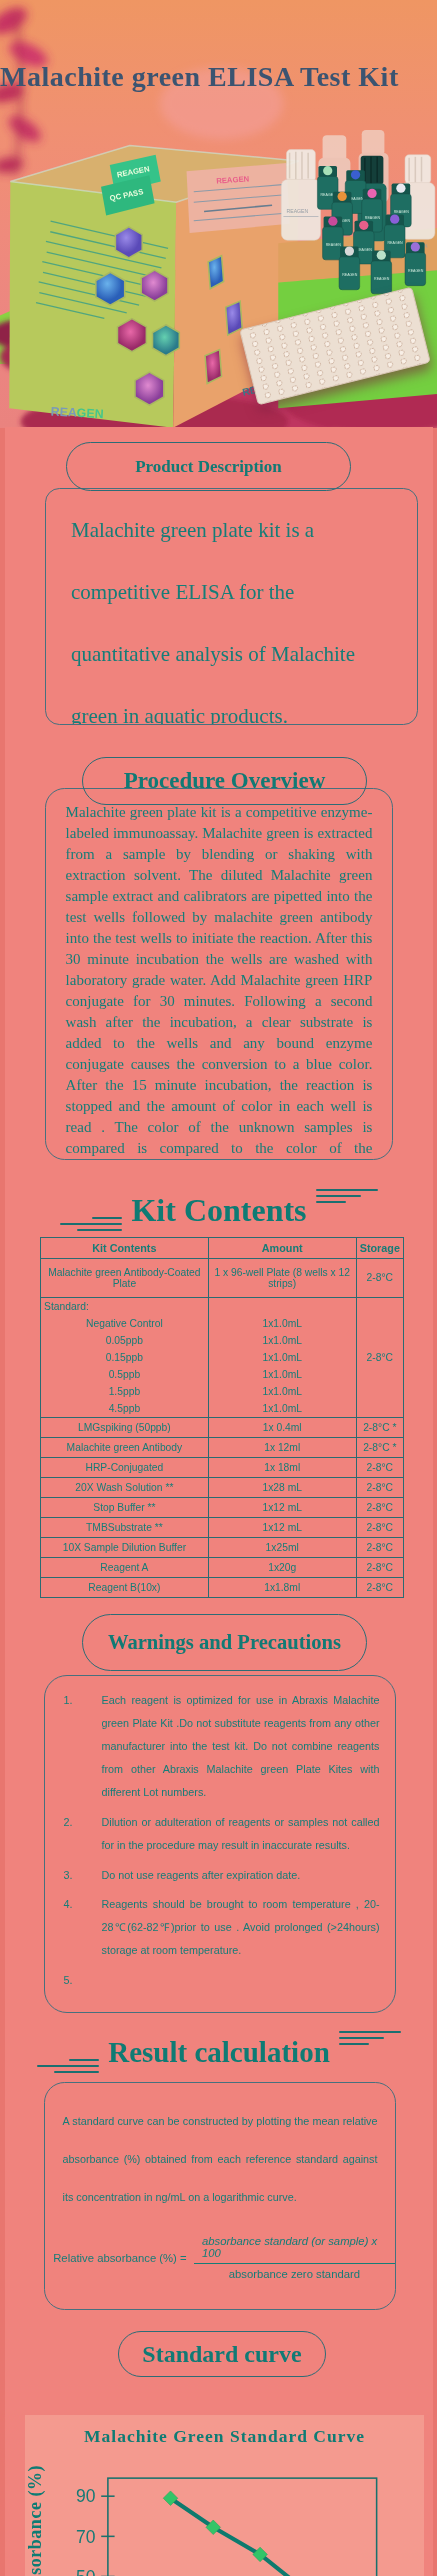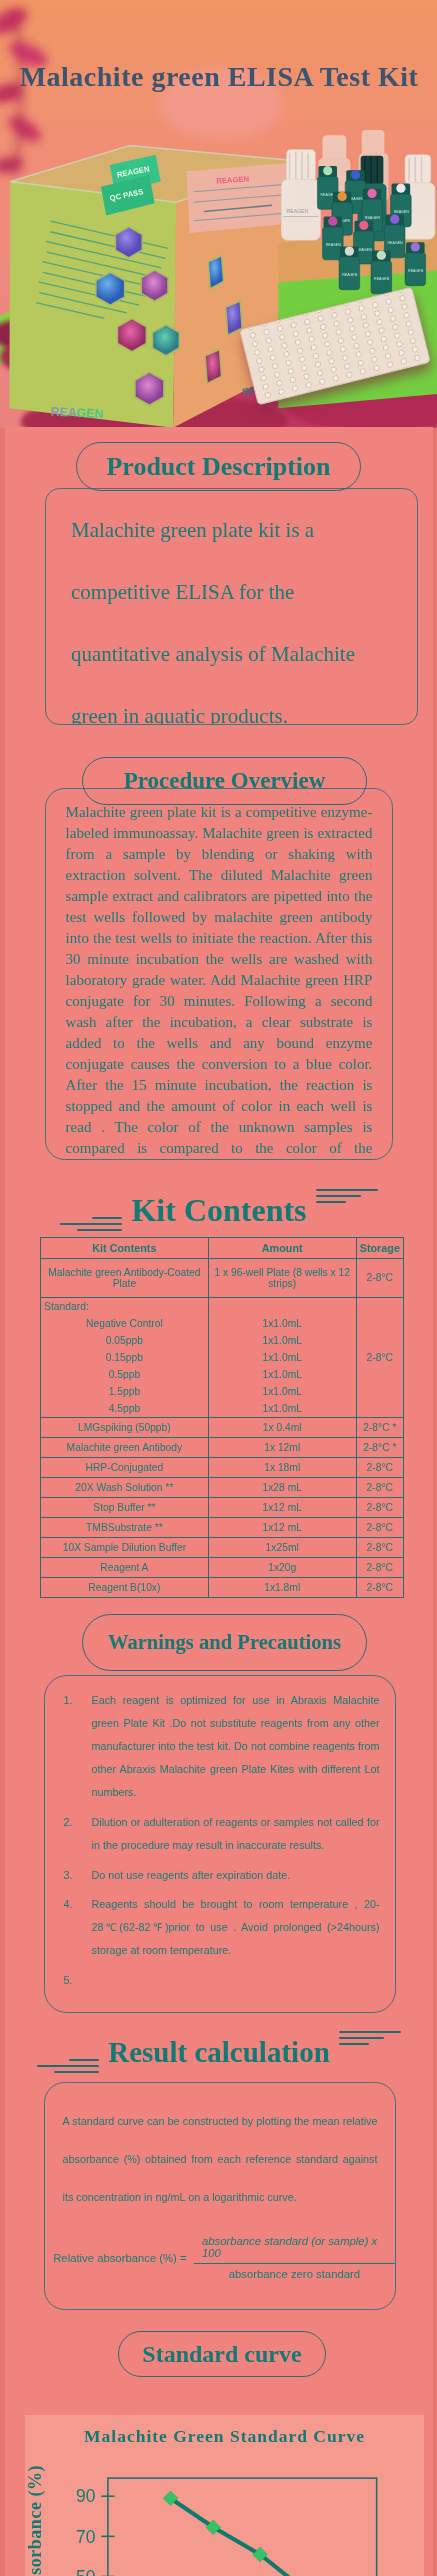--- a/index.html
+++ b/index.html
@@ -2,21 +2,21 @@
 <html style="font-size:8.2px"><head>
 <meta charset="utf-8">
 <style>
   html,body{margin:0;padding:0;background:#b8625e;}
   .page{position:relative;width:438px;height:2766px;margin:0 auto;background:#e8766f;overflow:hidden;
         font-family:"Liberation Sans",sans-serif;}
   
   .hero{position:absolute;left:0;top:0;width:438px;height:428px;
         background:linear-gradient(180deg,#ef9663 0%,#f09072 30%,#ef8a7c 55%,#ec8681 75%,#ea837f 100%);}
   .hero svg{position:absolute;left:0;top:0;}
-  .page-title{position:absolute;left:0;top:61px;width:100%;margin:0;text-align:center;
+  .page-title{position:absolute;left:0;top:61px;width:100%;margin:0;
         font-family:"Liberation Serif",serif;font-weight:bold;font-size:28px;letter-spacing:0.5px;
         color:#3b5471;z-index:5;}
   .microplate{position:absolute;left:246px;top:307px;width:176px;height:76px;z-index:3;
         background-color:#ecdfd2;border-radius:4.6px;border:1.5px solid #d9c6b6;
         box-shadow:0 7.2px 11.3px rgba(125,31,64,.55);transform:rotate(-14deg);
         background-image:radial-gradient(circle at 6.7px 4.6px,#f8efe6 0 2.1px,#cfb6a4 2.3px 2.8px,rgba(0,0,0,0) 3.1px);
         background-size:14px 8.8px;background-position:4.1px 3.1px;}
   
   .panel{position:absolute;left:5.2px;top:427px;width:428px;height:2305px;background:#f0837d;}
   .pill{position:absolute;border:1.5px solid #2c6c76;border-radius:36px;display:flex;align-items:center;justify-content:center;
@@ -36,21 +36,21 @@
   table.kit{position:absolute;left:40px;top:1237px;width:364px;border-collapse:collapse;z-index:2;
         color:#157d78;font-size:10.3px;}
   table.kit td,table.kit th{border:1.3px solid #2a6b72;text-align:center;vertical-align:middle;padding:1px 3.1px;}
   table.kit th{font-size:10.8px;height:17.5px;font-weight:bold;}
   .cell-sub{height:17px;line-height:17px;}
   .cell-group{height:17.5px;line-height:17.5px;text-align:left;}
   
   .warn-list{margin:0;padding:13.4px 15.5px 0 11.3px;}
   .warn-item{display:flex;margin-bottom:6.7px;font-size:10.8px;line-height:23px;color:#157d78;}
   .warn-item .num{width:28px;flex:none;text-align:left;padding-left:7.2px;}
-  .warn-item .txt{flex:1;text-align:justify;}
+  .warn-item .txt{flex:1;text-align:justify;margin-left:10px;}
   
   .result-par{padding:18.5px 17.5px 0 17.5px;font-size:10.8px;line-height:38px;text-align:justify;}
   .formula{display:flex;align-items:center;margin:18.5px 0 0 8.2px;font-size:11.3px;color:#157d78;}
   .formula .lhs{margin-right:7.2px;white-space:nowrap;}
   .frac{display:inline-flex;flex-direction:column;align-items:center;}
   .frac .top{padding:1px 8.2px 4.1px 8.2px;border-bottom:1.3px solid #157d78;font-style:italic;}
   .frac .bot{padding:4.1px 8.2px 1px 8.2px;}
   
   .chart-panel{position:absolute;left:25px;top:2415px;width:399px;height:308px;background:#f49a8f;z-index:2;}
   .chart-title{position:absolute;left:0;top:11.3px;width:100%;text-align:center;
@@ -276,21 +276,21 @@
           </g>
         </g>
     </svg>
 
     <div class="microplate"></div>
     <h1 class="page-title">Malachite green ELISA Test Kit</h1>
   </section>
 
   <div class="panel"></div>
 
-  <div class="pill" style="left:76px;top:442px;width:283px;height:47px;font-size:26px;">
+  <div class="pill" style="left:66px;top:442px;width:283px;height:47px;font-size:17px;">
     <span>Product Description</span>
   </div>
   <div class="tbox" style="left:45px;top:488px;width:346px;height:225px;padding:10.3px 0 0 25px;border-radius:14.4px;">
     <div id="desc-lines">
         <div class="desc-line">Malachite green plate kit is a</div>
         <div class="desc-line">competitive ELISA for the</div>
         <div class="desc-line">quantitative analysis of Malachite</div>
         <div class="desc-line">green in aquatic products.</div>
       </div>
   </div>

